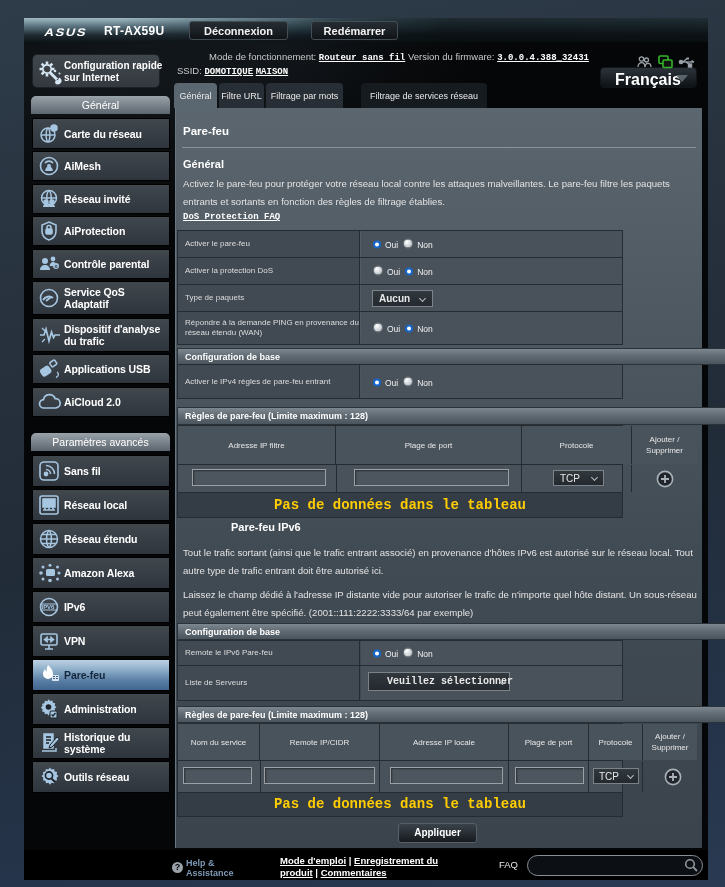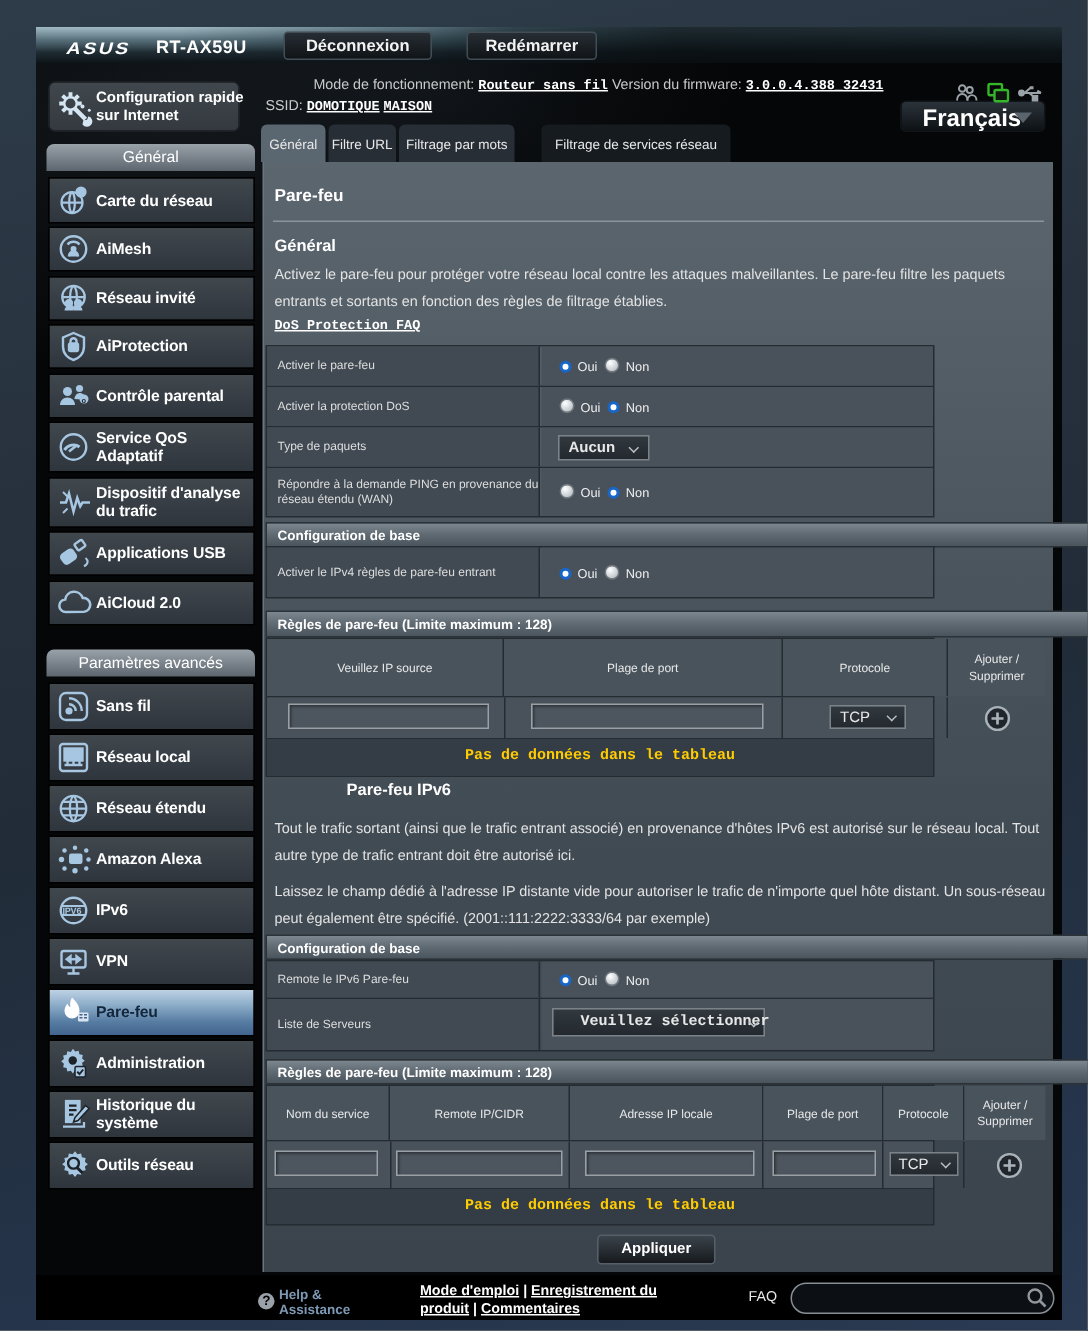--- a/index.html
+++ b/index.html
@@ -72,21 +72,21 @@
 .rlbl{margin:0 5px 0 4px;}
 .sbar{position:absolute;left:1px;width:618px;height:17px;background:linear-gradient(180deg,#7d878f 0%,#626c74 45%,#4a545c 100%);
  border:1px solid #2b3238;box-sizing:border-box;color:#fff;font-size:9px;font-weight:bold;}
 .sbar span{position:absolute;left:7px;top:3px;}
 .selbox{position:relative;display:inline-block;box-sizing:border-box;
  background:linear-gradient(180deg,#31383e,#23292e);border:1px solid #7b8288;color:#e8e8e8;}
 .selbox .ar{position:absolute;width:4px;height:4px;border-right:1.4px solid #b9bfc5;border-bottom:1.4px solid #b9bfc5;transform:rotate(45deg);}
 .inp{position:absolute;background:#4d565e;border:1px solid #9aa0a5;box-shadow:inset 1px 1px 2px rgba(0,0,0,0.45);box-sizing:border-box;}
 .hcell{position:absolute;top:0;bottom:0;background:#49535c;border-right:1px solid #242b31;box-sizing:border-box;
  color:#e8e8e8;font-size:8px;text-align:center;display:flex;align-items:center;justify-content:center;line-height:11px;}
-.nodata{background:#343d46;color:#ffcc00;font-family:"Liberation Mono",monospace;font-size:10px;font-weight:bold;
+.nodata{background:#343d46;color:#ffcc00;font-family:"Liberation Mono",monospace;font-size:14px;font-weight:bold;
  text-align:center;}
 #apply{position:absolute;left:222px;top:715px;width:79px;height:20px;background:linear-gradient(180deg,#3a424a,#161a1e);
  border:1px solid #565f67;border-radius:3px;box-sizing:border-box;color:#fff;font-size:10px;font-weight:bold;
  text-align:center;line-height:18px;}
 
 #footer{position:absolute;left:0;bottom:0;width:684px;height:30px;background:#000;}
 #fhelp{position:absolute;left:162px;top:8px;color:#7d99b5;font-size:9px;font-weight:bold;line-height:10px;}
 #fq{position:absolute;left:148px;top:12px;width:11px;height:11px;border-radius:50%;background:#9aa1a8;color:#000;
  font-size:9px;font-weight:bold;text-align:center;line-height:11px;}
 #flinks{position:absolute;left:256px;top:5px;color:#fff;font-size:9.5px;font-weight:bold;line-height:12px;}
@@ -414,21 +414,21 @@
         <div class="vcell">
             <div class="radios"><span class="rad on"></span><span class="rlbl">Oui</span><span class="rad"></span><span class="rlbl">Non</span></div>
           </div>
       </div>
     </div>
     <div class="sbar" style="top:299px;height:18px;">
         <span style="top:3px;">Règles de pare-feu (Limite maximum : 128)</span>
       </div>
     <div class="tbl" style="top:317px;">
       <div class="row" style="height:39px;background:#49535c;">
-        <div class="hcell" style="left:0;width:158px;">Veuillez IP source</div>
+        <div class="hcell" style="left:0;width:158px;">Adresse IP filtre</div>
         <div class="hcell" style="left:158px;width:186px;">Plage de port</div>
         <div class="hcell" style="left:344px;width:110px;">Protocole</div>
         <div class="hcell" style="left:454px;width:65px;border-right:none;">Ajouter /<br>Supprimer</div>
       </div>
       <div class="row" style="height:28px;background:#49525b;">
         <div class="inp" style="left:14px;top:4px;width:134px;height:17px;"></div>
         <div class="inp" style="left:176px;top:4px;width:155px;height:17px;"></div>
         <div style="position:absolute;left:0;top:0;bottom:0;width:158px;border-right:1px solid #242b31;"></div>
         <div style="position:absolute;left:158px;top:0;bottom:0;width:186px;border-right:1px solid #242b31;box-sizing:border-box;"></div>
         <div style="position:absolute;left:344px;top:0;bottom:0;width:110px;border-right:1px solid #242b31;box-sizing:border-box;"></div>

